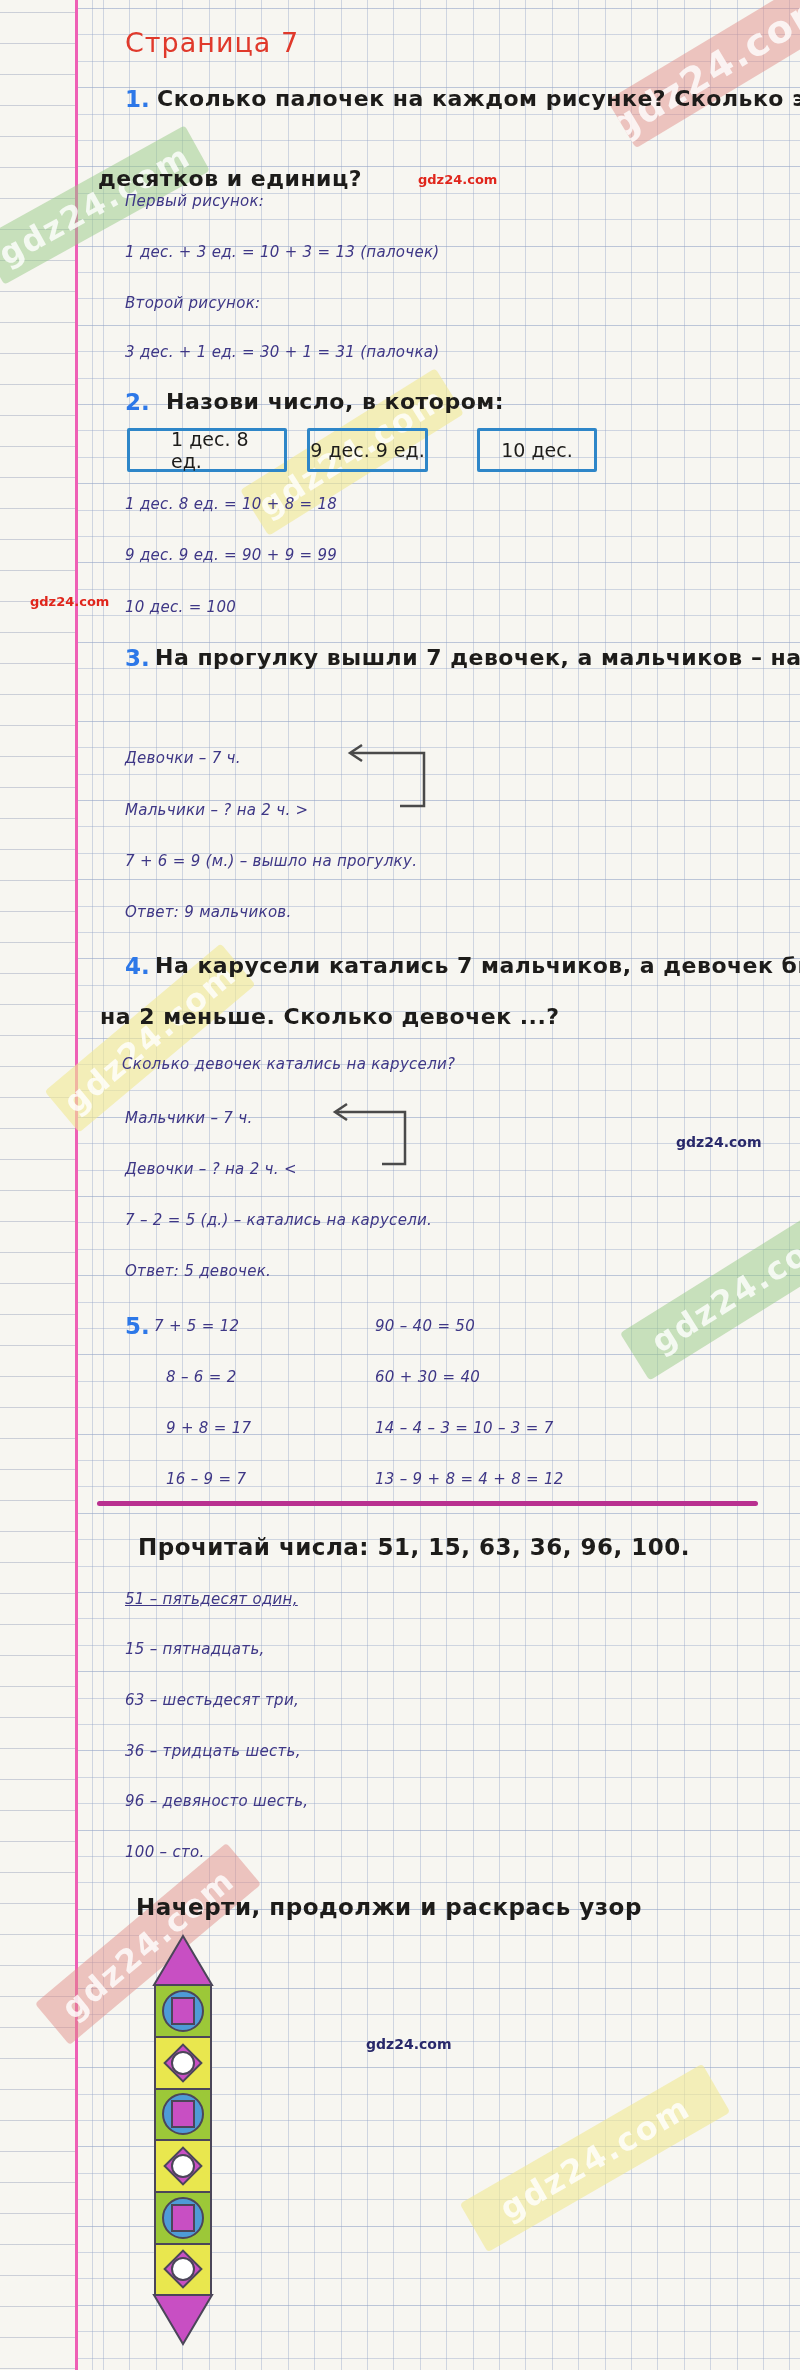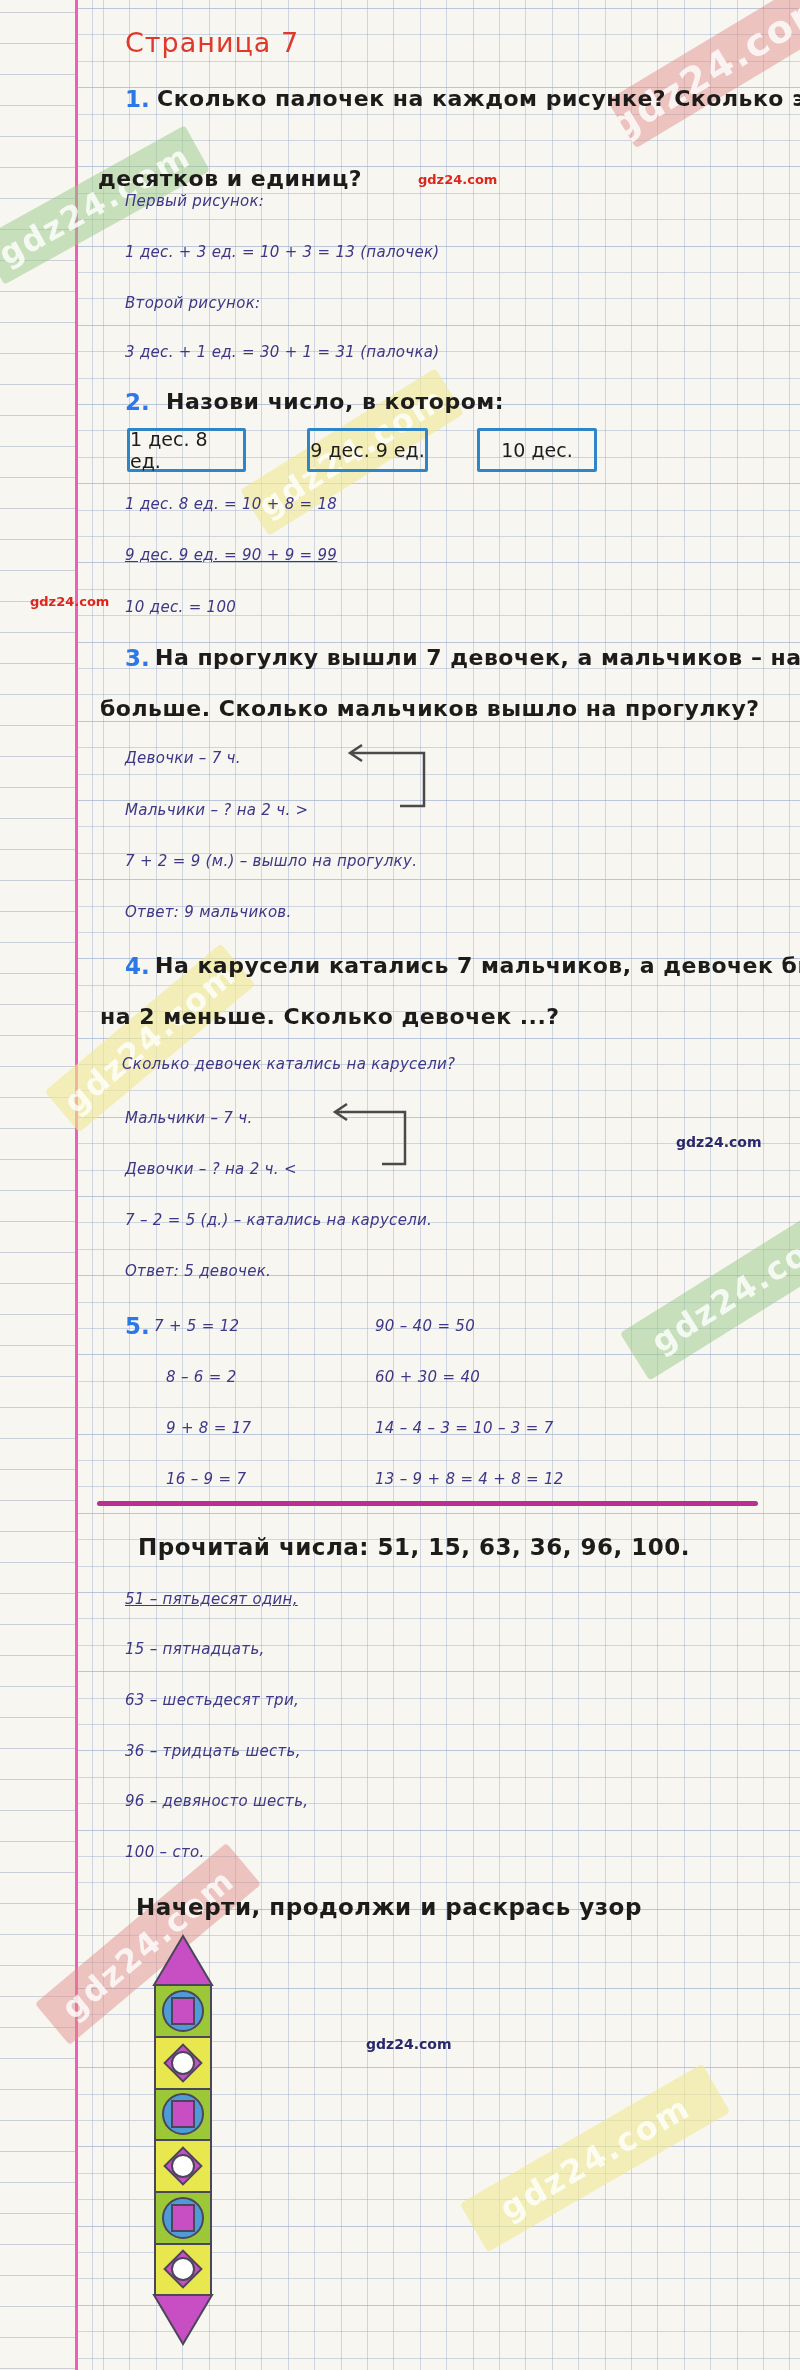--- a/index.html
+++ b/index.html
@@ -90,37 +90,36 @@
   <div class="txt num" style="left: 125px; top: 84px; color: rgb(45, 120, 232);">1.</div>
   <div class="txt stmt" style="left: 157px; top: 84px; color: rgb(29, 28, 26);">Сколько палочек на каждом рисунке? Сколько это</div>
   <div class="txt stmt" style="left: 98px; top: 136px; color: rgb(29, 28, 26); margin-top: 28px;">десятков и единиц?</div>
   <div class="txt ink" style="left: 125px; top: 186px; color: rgb(62, 55, 134);">Первый рисунок:</div>
   <div class="txt ink" style="left: 125px; top: 237px; color: rgb(62, 55, 134);">1 дес. + 3 ед. = 10 + 3 = 13 (палочек)</div>
   <div class="txt ink" style="left: 125px; top: 288px; color: rgb(62, 55, 134);">Второй рисунок:</div>
   <div class="txt ink" style="left: 125px; top: 337px; color: rgb(62, 55, 134);">3 дес. + 1 ед. = 30 + 1 = 31 (палочка)</div>
 
   <div class="txt num" style="left: 125px; top: 387px; color: rgb(45, 120, 232);">2.</div>
   <div class="txt stmt" style="left: 158px; top: 387px; color: rgb(29, 28, 26); padding-left: 8px;">Назови число, в котором:</div>
-  <div class="answer-box" style="left: 127px; top: 428px; width: 113px; color: rgb(29, 28, 26); border-color: rgb(46, 134, 200);">1 дес. 8 ед.</div>
+  <div class="answer-box" style="left: 127px; top: 428px; width: 113px; color: rgb(29, 28, 26); border-color: rgb(46, 134, 200); padding-left: 41px;">1 дес. 8 ед.</div>
   <div class="answer-box" style="left: 307px; top: 428px; width: 115px; color: rgb(29, 28, 26); border-color: rgb(46, 134, 200);">9 дес. 9 ед.</div>
   <div class="answer-box" style="left: 477px; top: 428px; width: 114px; color: rgb(29, 28, 26); border-color: rgb(46, 134, 200);">10 дес.</div>
   <div class="txt ink" style="left: 125px; top: 489px; color: rgb(62, 55, 134);">1 дес. 8 ед. = 10 + 8 = 18</div>
-  <div class="txt ink" style="left: 125px; top: 540px; color: rgb(62, 55, 134); text-decoration: underline;">9 дес. 9 ед. = 90 + 9 = 99</div>
+  <div class="txt ink" style="left: 125px; top: 540px; color: rgb(62, 55, 134);">9 дес. 9 ед. = 90 + 9 = 99</div>
   <div class="txt ink" style="left: 125px; top: 592px; color: rgb(62, 55, 134);">10 дес. = 100</div>
 
   <div class="txt num" style="left: 125px; top: 643px; color: rgb(45, 120, 232);">3.</div>
   <div class="txt stmt" style="left: 155px; top: 643px; color: rgb(29, 28, 26);">На прогулку вышли 7 девочек, а мальчиков – на 2</div>
-  <div class="txt stmt" style="left: 100px; top: 694px; color: rgb(29, 28, 26);">больше. Сколько мальчиков вышло на прогулку?</div>
   <div class="txt ink" style="left: 125px; top: 743px; color: rgb(62, 55, 134);">Девочки – 7 ч.</div>
   <div class="txt ink" style="left: 125px; top: 795px; color: rgb(62, 55, 134);">Мальчики – ? на 2 ч. &gt;</div>
   <svg style="left:340px; top:740px;" width="95" height="75" viewBox="0 0 95 75">
     <path d="M 12 13 H 84 V 66 H 60" fill="none" stroke="#4a4a4a" stroke-width="2.5"></path>
     <polyline points="22,5 10,13 22,21" fill="none" stroke="#4a4a4a" stroke-width="2.5"></polyline>
   </svg>
-  <div class="txt ink" style="left: 125px; top: 846px; color: rgb(62, 55, 134);">7 + 2 = 9 (м.) – вышло на прогулку.</div>
+  <div class="txt ink" style="left: 125px; top: 846px; color: rgb(62, 55, 134);">7 + 6 = 9 (м.) – вышло на прогулку.</div>
   <div class="txt ink" style="left: 125px; top: 897px; color: rgb(62, 55, 134);">Ответ: 9 мальчиков.</div>
 
   <div class="txt num" style="left: 125px; top: 951px; color: rgb(45, 120, 232);">4.</div>
   <div class="txt stmt" style="left: 155px; top: 951px; color: rgb(29, 28, 26);">На карусели катались 7 мальчиков, а девочек было</div>
   <div class="txt stmt" style="left: 100px; top: 1002px; color: rgb(29, 28, 26);">на 2 меньше. Сколько девочек ...?</div>
   <div class="txt ink" style="left: 122px; top: 1049px; color: rgb(62, 55, 134);">Сколько девочек катались на карусели?</div>
   <div class="txt ink" style="left: 125px; top: 1103px; color: rgb(62, 55, 134);">Мальчики – 7 ч.</div>
   <svg style="left:325px; top:1100px;" width="90" height="72" viewBox="0 0 90 72">
     <path d="M 12 12 H 80 V 64 H 57" fill="none" stroke="#4a4a4a" stroke-width="2.5"></path>
     <polyline points="22,4 10,12 22,20" fill="none" stroke="#4a4a4a" stroke-width="2.5"></polyline>

